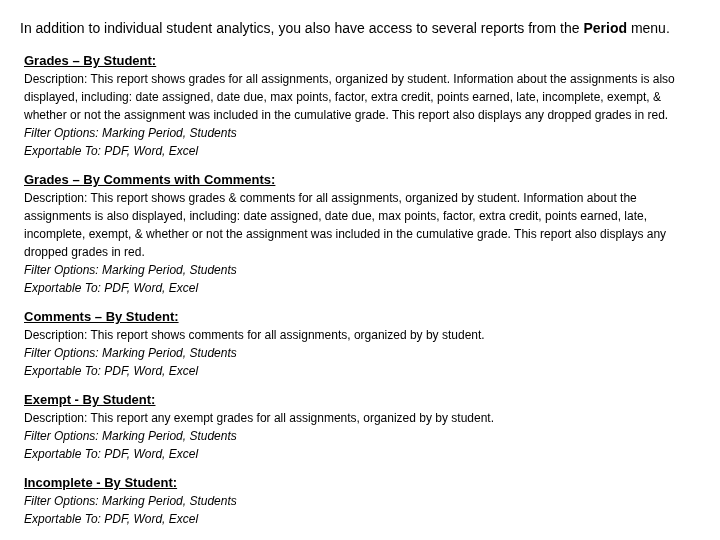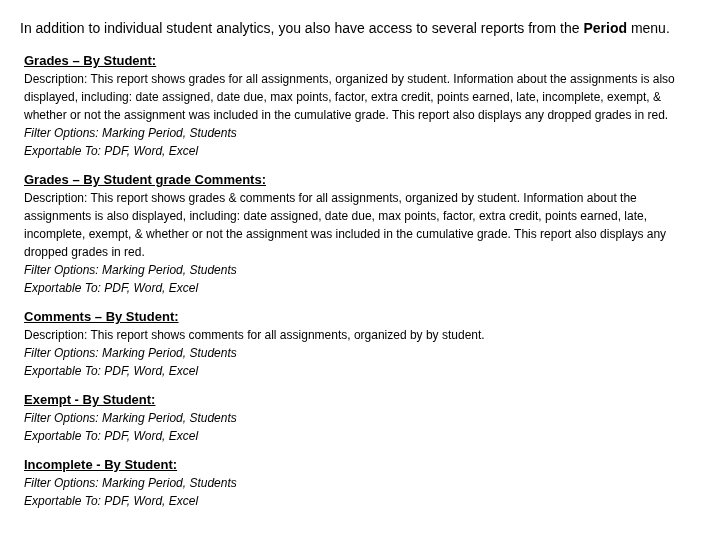--- a/index.html
+++ b/index.html
@@ -55,38 +55,39 @@
 <div id="sections-container">
     <div class="section">
       <div class="section-title">Grades – By Student:</div>
       <div class="section-body">
         <div>Description: This report shows grades for all assignments, organized by student. Information about the assignments is also displayed, including: date assigned, date due, max points, factor, extra credit, points earned, late, incomplete, exempt, &amp; whether or not the assignment was included in the cumulative grade. This report also displays any dropped grades in red.</div>
         <div class="filter-line">Filter Options: Marking Period, Students</div>
         <div class="export-line">Exportable To: PDF, Word, Excel</div>
       </div>
     </div>
     <div class="section">
-      <div class="section-title">Grades – By Student grade Comments:</div>
+      <div class="section-title">Grades – By Comments with Comments:</div>
       <div class="section-body">
         <div>Description: This report shows grades &amp; comments for all assignments, organized by student. Information about the assignments is also displayed, including: date assigned, date due, max points, factor, extra credit, points earned, late, incomplete, exempt, &amp; whether or not the assignment was included in the cumulative grade. This report also displays any dropped grades in red.</div>
         <div class="filter-line">Filter Options: Marking Period, Students</div>
         <div class="export-line">Exportable To: PDF, Word, Excel</div>
       </div>
     </div>
     <div class="section">
       <div class="section-title">Comments – By Student:</div>
       <div class="section-body">
         <div>Description: This report shows comments for all assignments, organized by by student.</div>
         <div class="filter-line">Filter Options: Marking Period, Students</div>
         <div class="export-line">Exportable To: PDF, Word, Excel</div>
       </div>
     </div>
     <div class="section">
       <div class="section-title">Exempt - By Student:</div>
       <div class="section-body">
+        <div>Description: This report any exempt grades for all assignments, organized by by student.</div>
         <div class="filter-line">Filter Options: Marking Period, Students</div>
         <div class="export-line">Exportable To: PDF, Word, Excel</div>
       </div>
     </div>
     <div class="section">
       <div class="section-title">Incomplete - By Student:</div>
       <div class="section-body">
         <div class="filter-line">Filter Options: Marking Period, Students</div>
         <div class="export-line">Exportable To: PDF, Word, Excel</div>
       </div>

